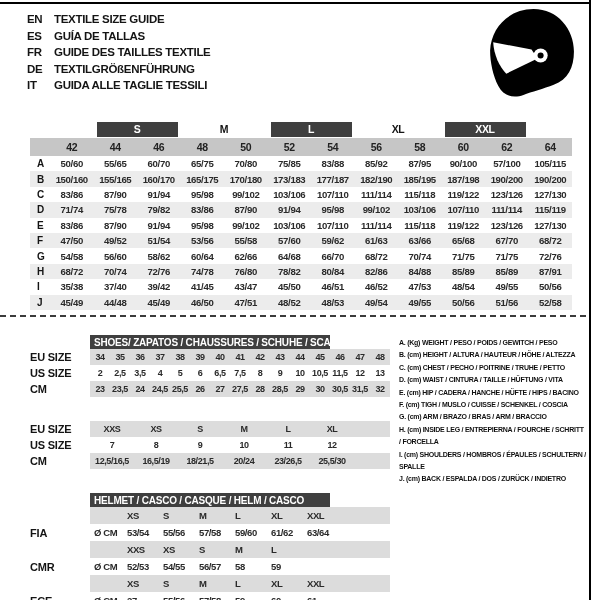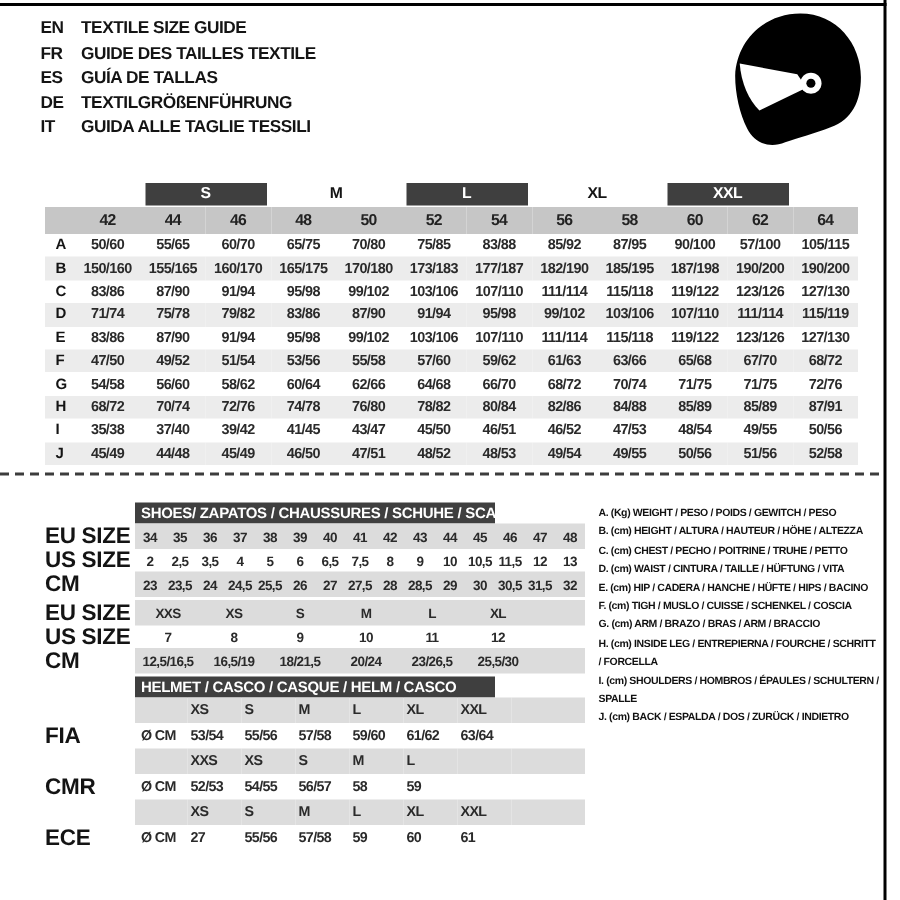--- a/index.html
+++ b/index.html
@@ -33,29 +33,29 @@
   .band{background:var(--band-gray)}
   .tc.num{font-size:10.5px;color:#222}
   .tc.val{font-size:9.6px;color:#2a2a2a}
   .stripe .tc{background:var(--stripe-gray)}
 
   .dashed-divider{position:absolute;top:315px;left:0;width:590px;height:2px;
     background:repeating-linear-gradient(90deg,#3c3c3c 0 6px,transparent 6px 10px)}
 
   
   .lower-left{position:absolute;left:30px;top:335px;width:360px}
-  .block{margin-bottom:3px}
+  .block{margin-bottom:24px}
   .subbar{width:240px;margin-left:60px;height:14px;background:var(--bar-dark);color:#fff;
     display:flex;align-items:center;padding-left:4px;font-size:10px;font-weight:bold;
     letter-spacing:-0.2px;white-space:nowrap}
   .srow{display:grid;align-items:center;height:16px}
   .srow.shoes{grid-template-columns:60px repeat(15,20px)}
   .srow.gloves{grid-template-columns:60px repeat(6,44px) 36px}
   .srow.helmet{grid-template-columns:60px 35px repeat(6,36px) 49px;height:17px}
-  .slabel{font-size:15px;font-weight:bold;letter-spacing:-0.2px;white-space:nowrap}
+  .slabel{font-size:11px;font-weight:bold;letter-spacing:-0.2px;white-space:nowrap}
   .scell{height:100%;display:flex;align-items:center;justify-content:center;min-width:0;
     font-size:9px;font-weight:bold;letter-spacing:-0.4px;color:#2a2a2a;white-space:nowrap}
   .sgray .scell{background:var(--subrow-gray)}
   .srow.helmet .scell{justify-content:flex-start;padding-left:2px;font-size:9.5px}
   .srow.helmet .scell.unit{padding-left:4px}
 
   
   .legend{position:absolute;left:399px;top:337px;width:188px}
   .legend-line{font-size:7px;font-weight:bold;line-height:12.4px;letter-spacing:-0.25px;color:#111}
 </style>
@@ -65,26 +65,26 @@
 <div class="page">
   <div class="rule-top"></div>
   <div class="rule-right"></div>
 
   <div class="languages">
       <div class="lang-row">
         <span class="lang-code">EN</span>
         <span class="lang-text">TEXTILE SIZE GUIDE</span>
       </div>
       <div class="lang-row">
+        <span class="lang-code">ES</span>
+        <span class="lang-text">GUÍA DE TALLAS</span>
+      </div>
+      <div class="lang-row">
         <span class="lang-code">FR</span>
         <span class="lang-text">GUIDE DES TAILLES TEXTILE</span>
-      </div>
-      <div class="lang-row">
-        <span class="lang-code">ES</span>
-        <span class="lang-text">GUÍA DE TALLAS</span>
       </div>
       <div class="lang-row">
         <span class="lang-code">DE</span>
         <span class="lang-text">TEXTILGRÖßENFÜHRUNG</span>
       </div>
       <div class="lang-row">
         <span class="lang-code">IT</span>
         <span class="lang-text">GUIDA ALLE TAGLIE TESSILI</span>
       </div>
     </div>

